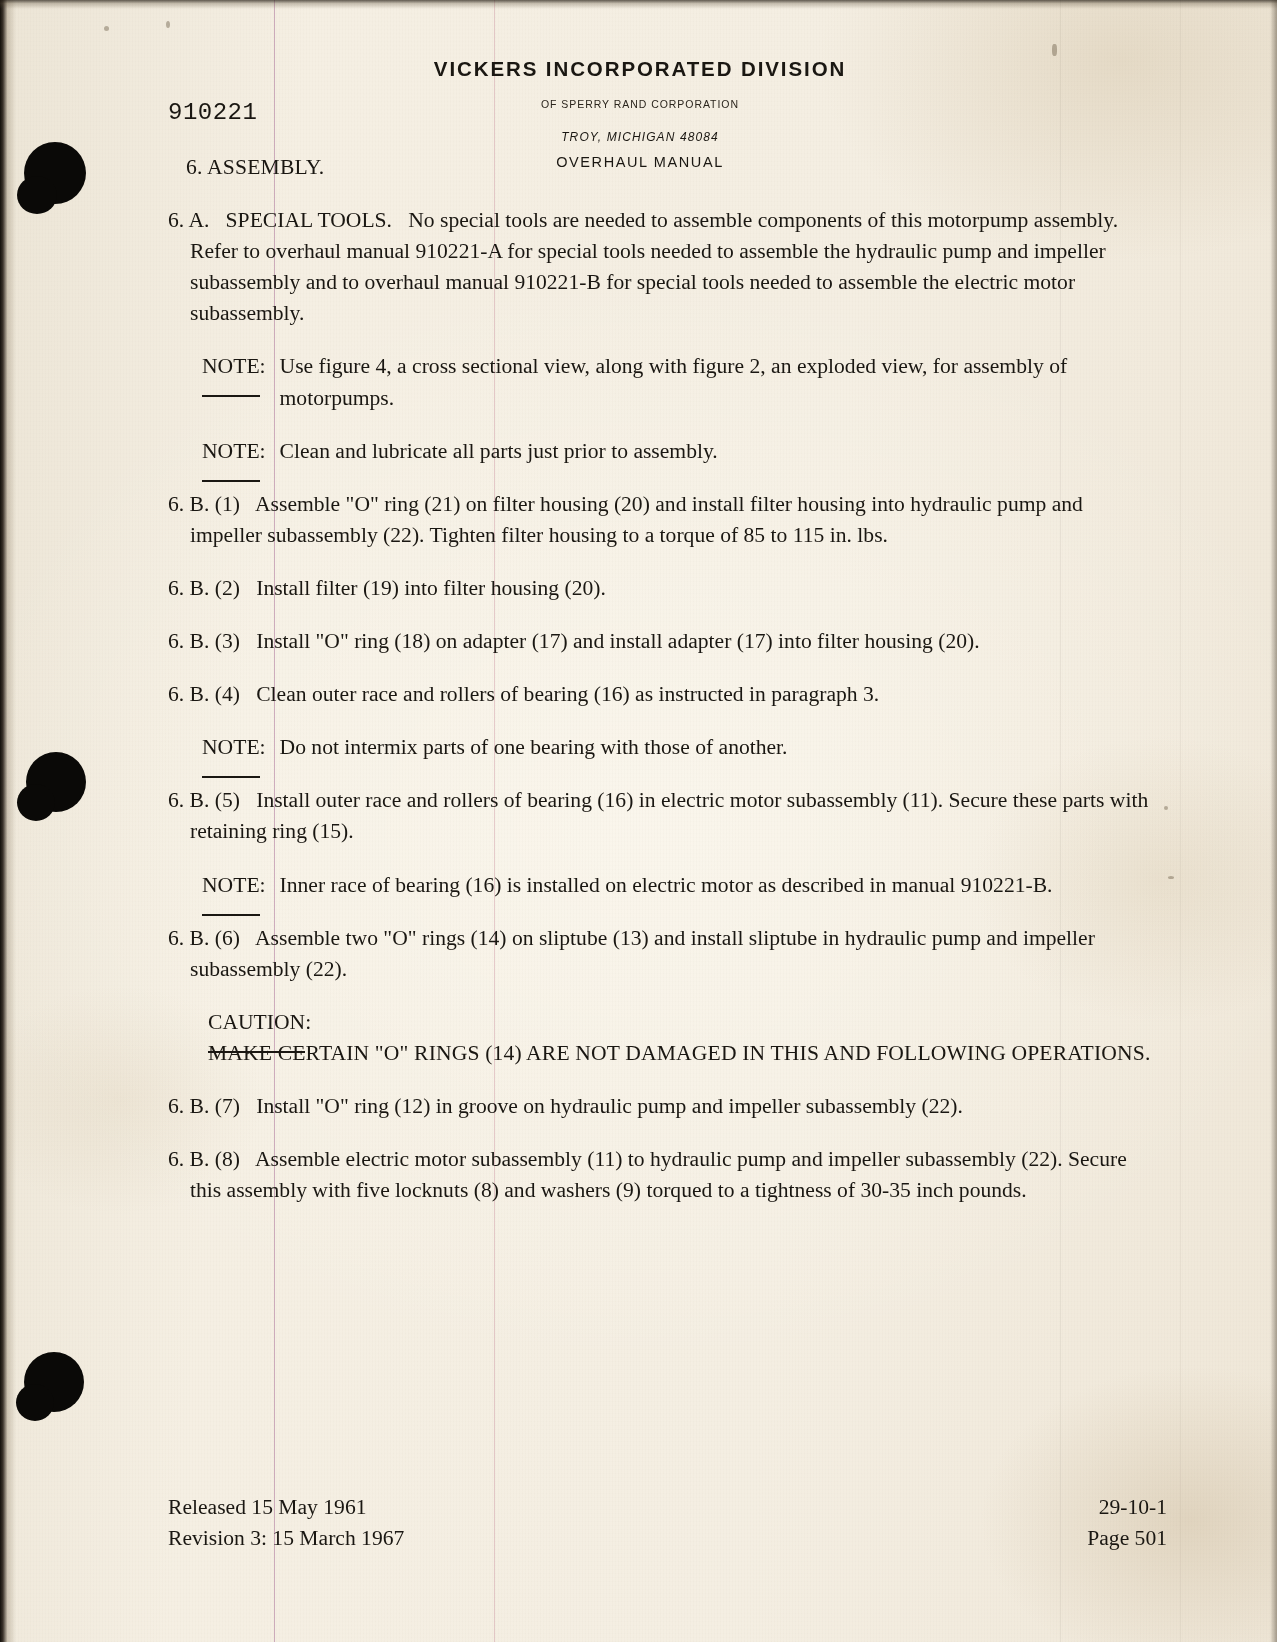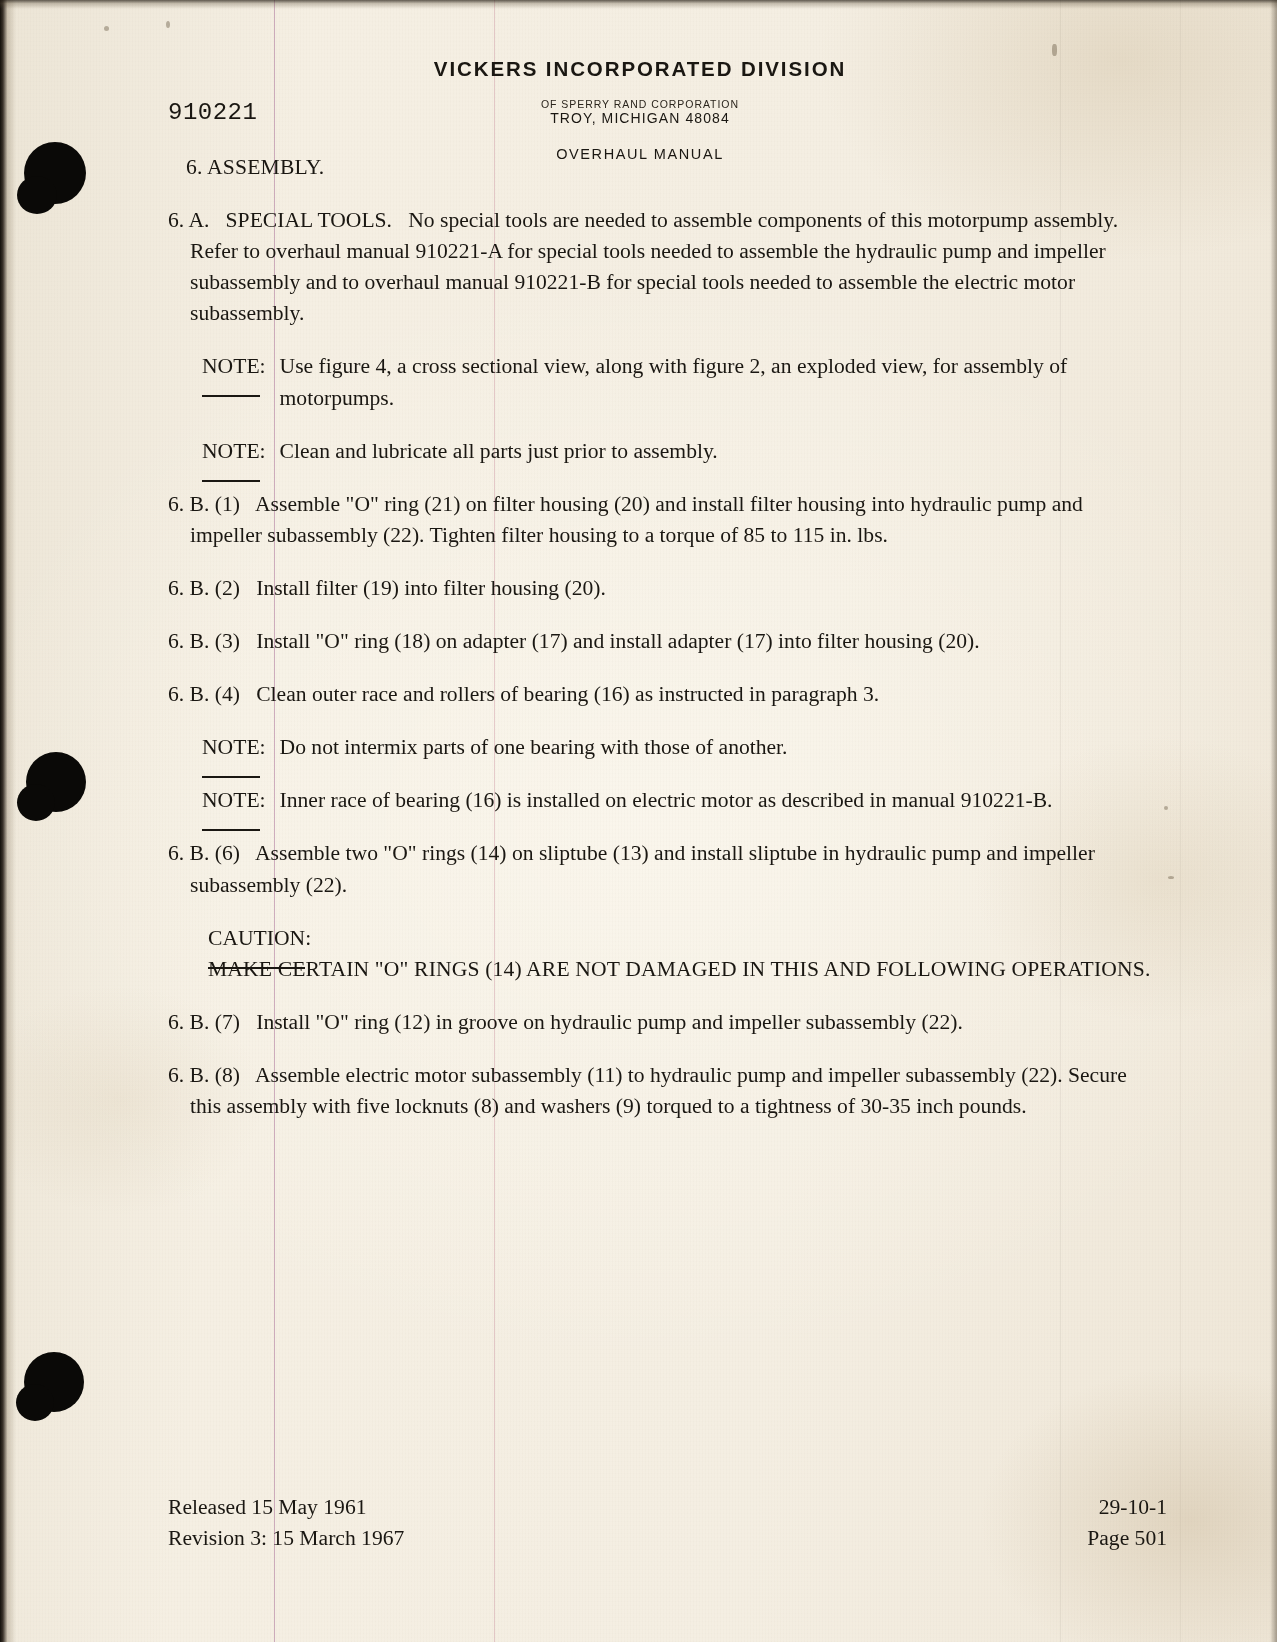--- a/index.html
+++ b/index.html
@@ -111,28 +111,29 @@
     letter-spacing: 1.9px;
     line-height: 1.1;
   }
   .hdr-corp {
     font-size: 10.5px;
     letter-spacing: .95px;
     margin-top: 17px;
     color: #2b251d;
   }
   .hdr-city {
-    font-size: 14px;
+    font-size: 12px;
     letter-spacing: 1.1px;
-    margin-top: 0;
+    margin-top: 20px;
+    font-style: italic;
   }
   .hdr-manual {
     font-size: 14.5px;
     letter-spacing: 1.6px;
-    margin-top: 20px;
+    margin-top: 10px;
   }
 
   
   .body-wrap {
     position: absolute;
     left: 168px;
     top: 152px;
     width: 990px;
     font-size: 21.6px;
     line-height: 1.44;
@@ -277,20 +278,24 @@
       <div class="blk para hang">
         <span class="lbl">6. B. (4)</span>&nbsp;&nbsp;
         <span>Clean outer race and rollers of bearing (16) as instructed in paragraph 3.</span>
       </div>
 
       <div class="blk noteblk">
         <span class="tag"><span class="u">NOTE</span><span>:</span></span>
         <span class="txt">Do not intermix parts of one bearing with those of another.</span>
       </div>
 
+      <div class="blk para hang">
+        <span class="lbl">6. B. (5)</span>&nbsp;&nbsp;
+        <span>Install outer race and rollers of bearing (16) in electric motor subassembly (11).  Secure these parts with retaining ring (15).</span>
+      </div>
 
       <div class="blk noteblk">
         <span class="tag"><span class="u">NOTE</span><span>:</span></span>
         <span class="txt">Inner race of bearing (16) is installed on electric motor as described in manual 910221-B.</span>
       </div>
 
       <div class="blk para hang">
         <span class="lbl">6. B. (6)</span>&nbsp;&nbsp;
         <span>Assemble two "O" rings (14) on sliptube (13) and install sliptube in hydraulic pump and impeller subassembly (22).</span>
       </div>

